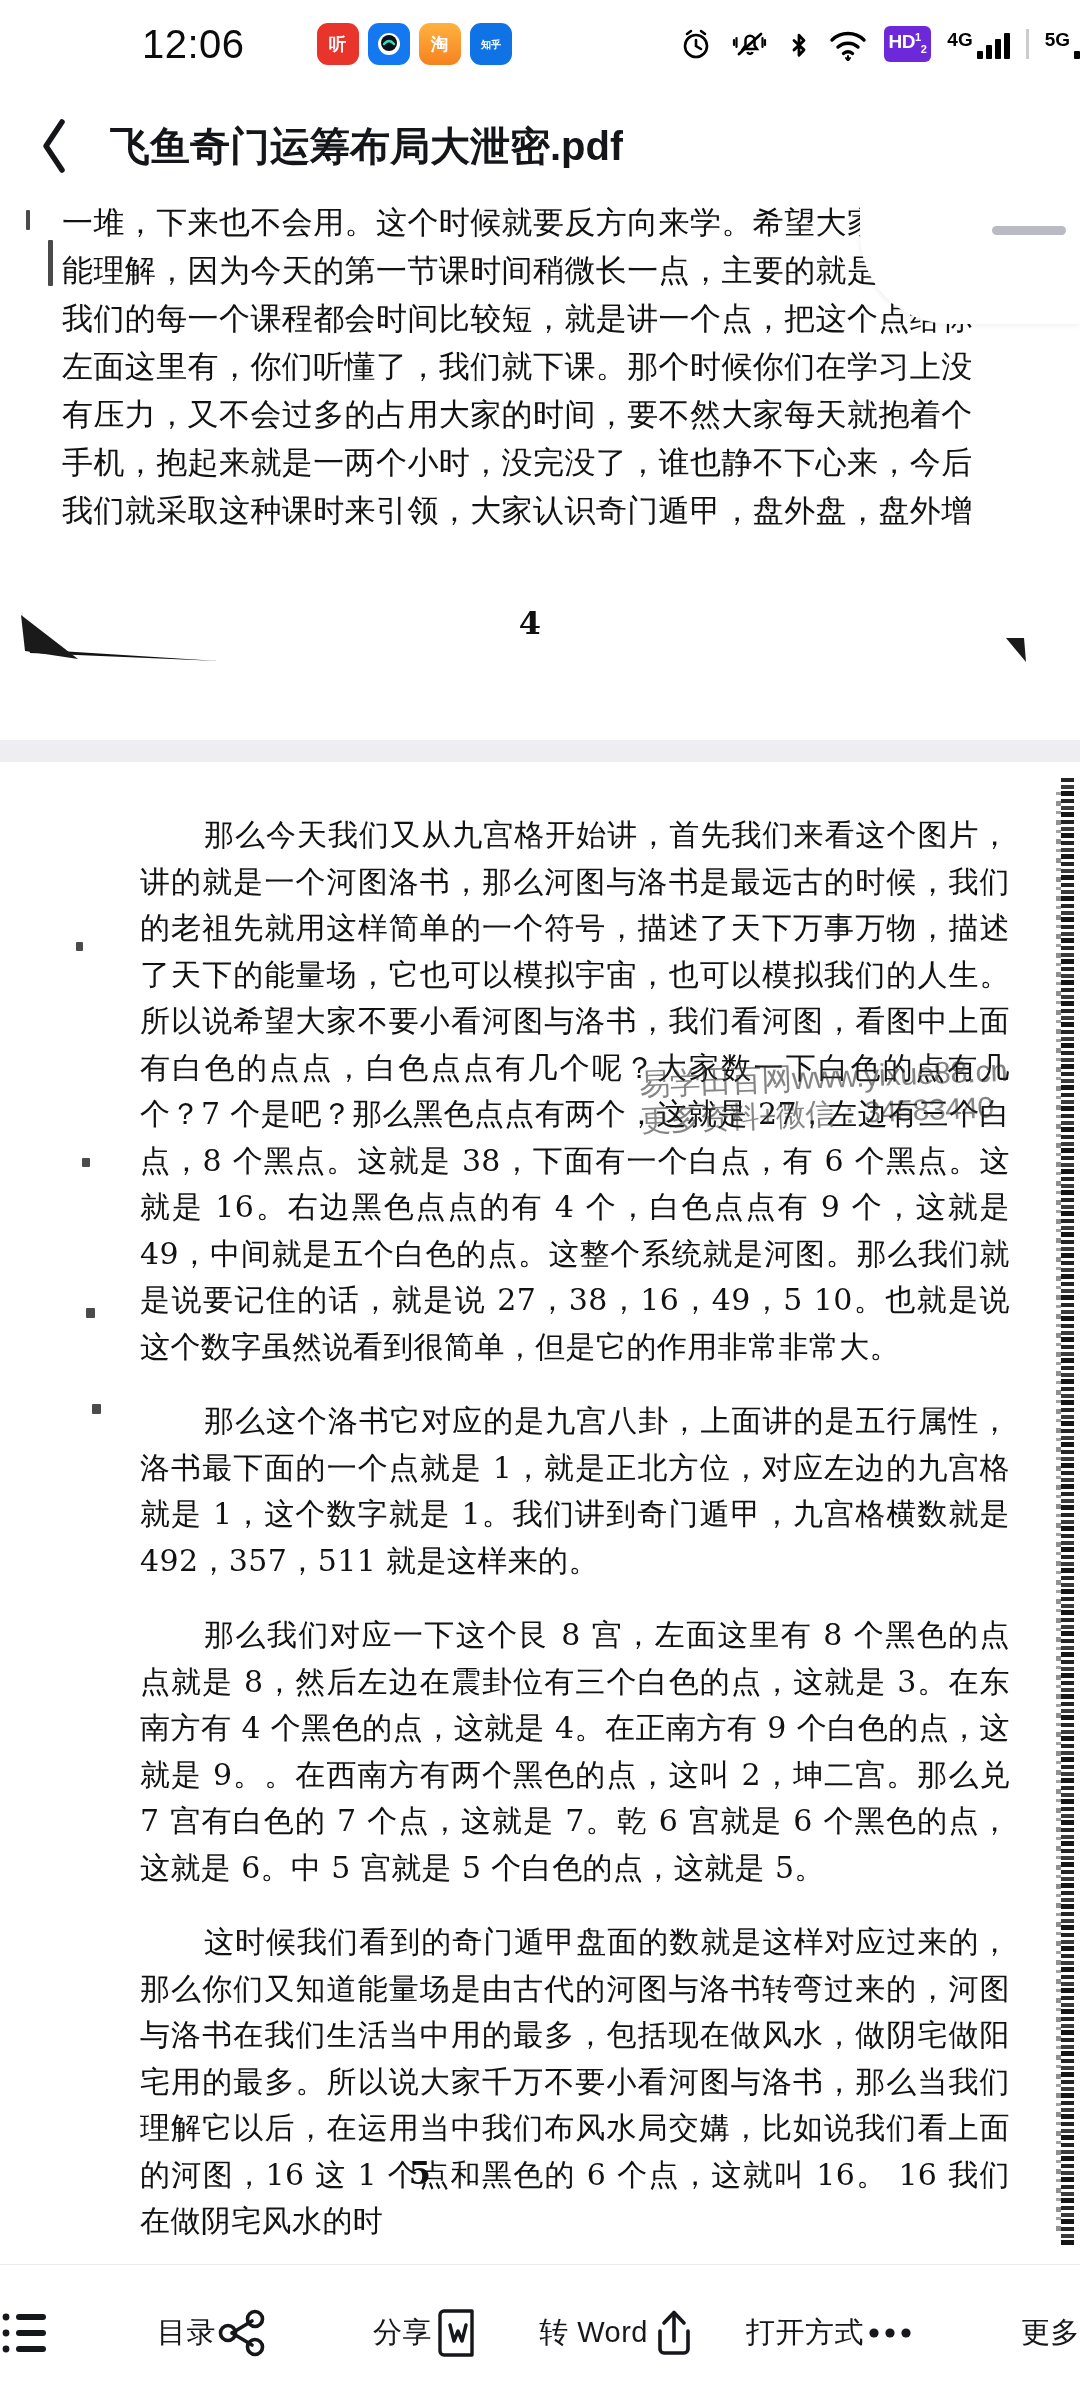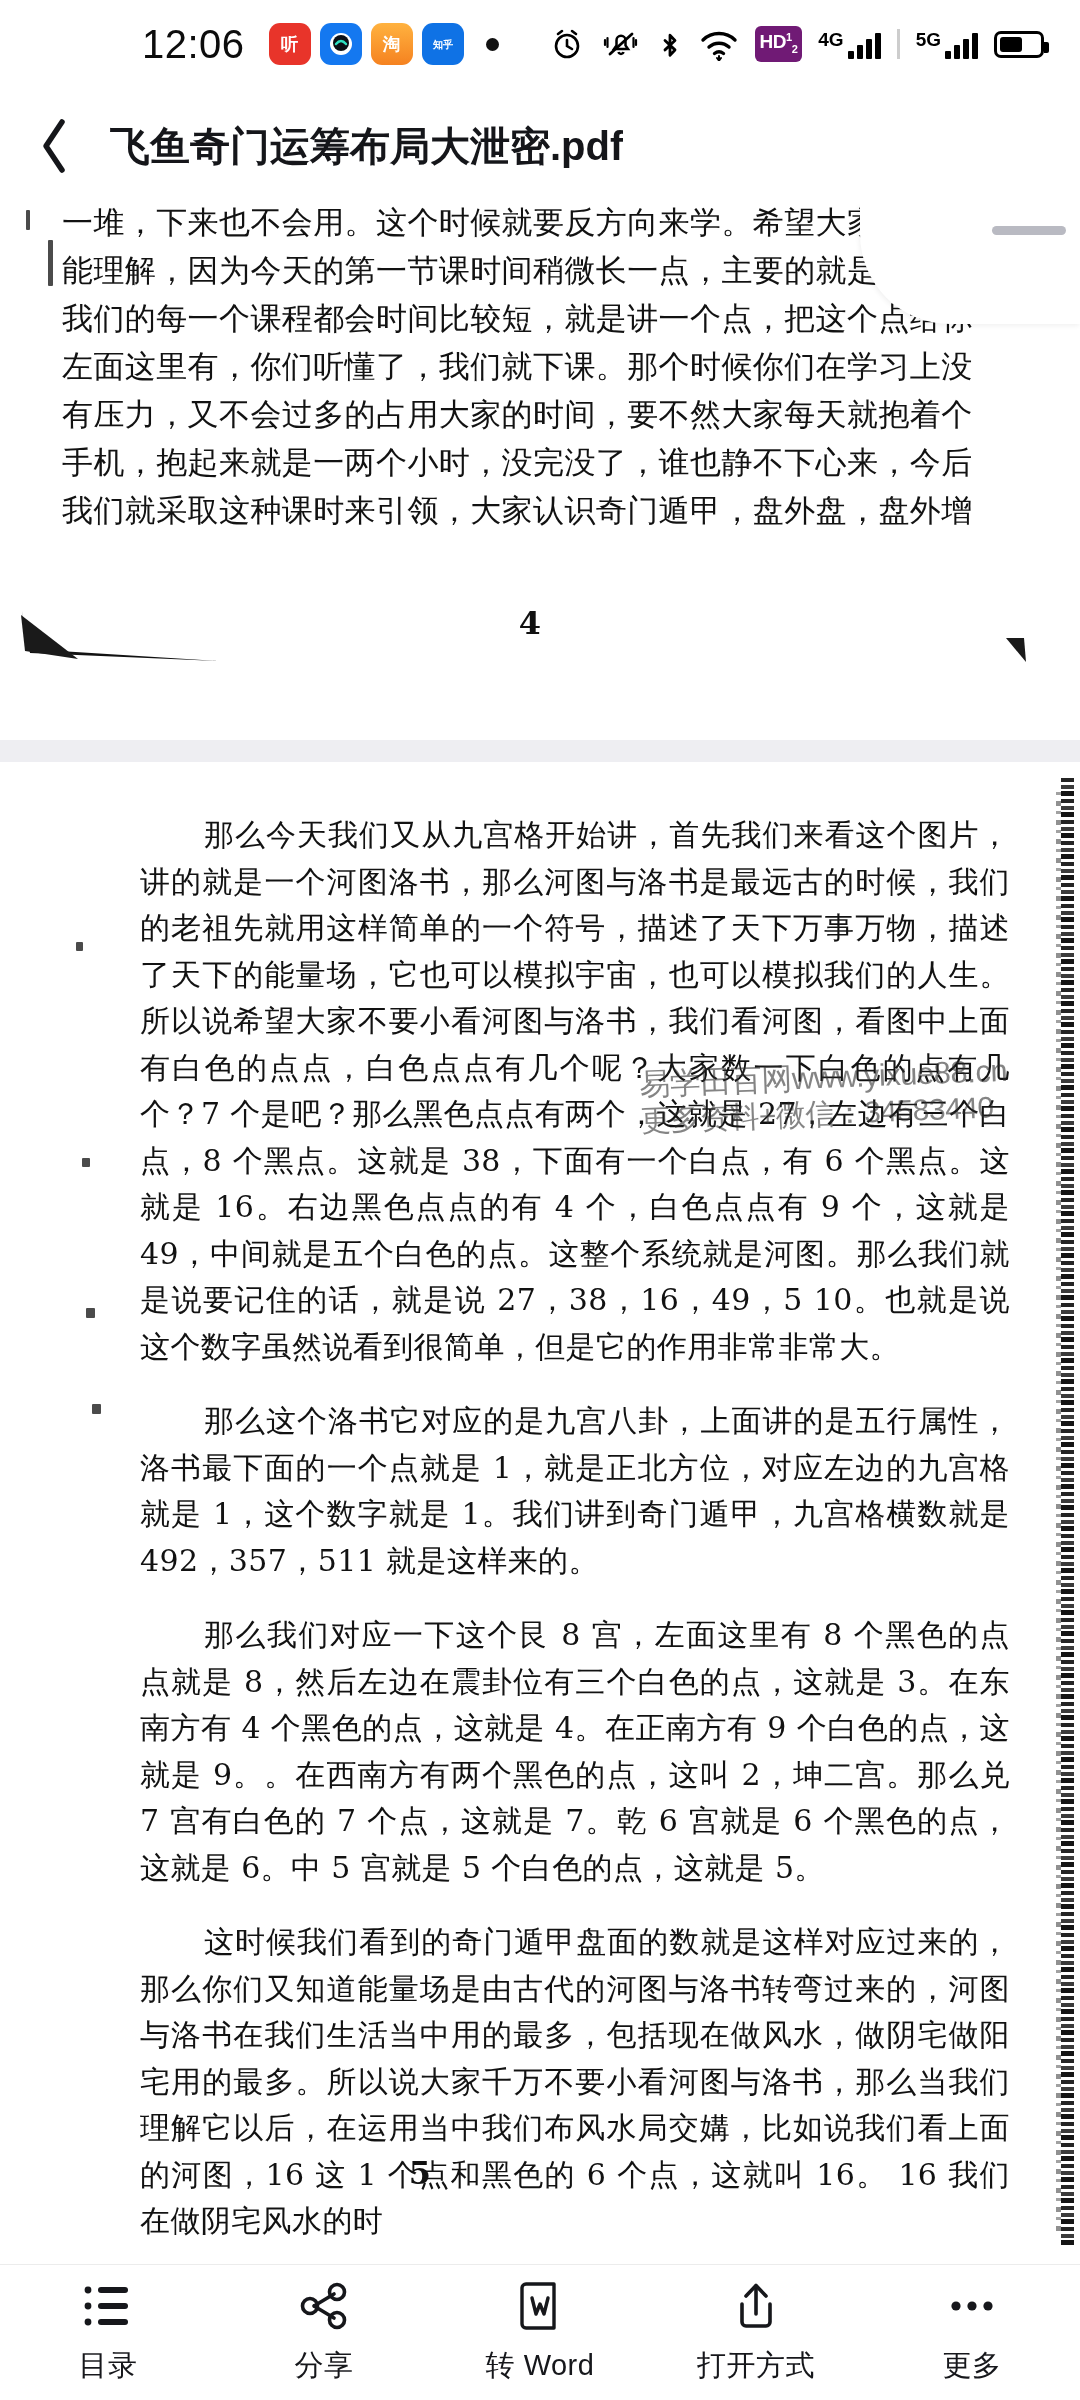--- a/index.html
+++ b/index.html
@@ -8,38 +8,38 @@
     background:#ffffff;
     font-family:"Liberation Sans","DejaVu Sans",sans-serif;
     overflow:hidden;
   }
   #app { position:relative; width:1080px; height:2400px; background:#fff; }
 
   
   .statusbar{
     position:absolute; top:0; left:0; width:1080px; height:88px;
     display:flex; align-items:center; padding:0 32px;
-    background:#ffffff; color:#000;
+    background:#ffffff; color:#000;gap:48px;
   }
   .sb-clock{ font-size:40px; font-weight:500; letter-spacing:0.5px; margin-left:110px; color:#0c0c0c;}
   .sb-appicons{ display:flex; align-items:center; gap:9px; margin-left:24px; }
   .appicon{ width:42px; height:42px; border-radius:11px; display:flex;
     align-items:center; justify-content:center; font-size:19px; font-weight:700;
     color:#fff; line-height:1; overflow:hidden; position:relative;}
   .ai-ting{ background:#e8342a; }
   .ai-blue{ background:#1478f0; }
   .ai-tao{ background:linear-gradient(#ffb23f,#f58220); }
   .ai-zhihu{ background:#0f72e5; font-size:11px; }
   .appicon span{ display:block; transform:scale(.92); }
   .sb-dot{ width:13px; height:13px; border-radius:50%; background:#111; margin-left:22px; }
   .sb-spacer{ flex:1; }
   .sb-right{ display:flex; align-items:center; gap:16px; padding-right:4px;}
   .ico{ display:block; }
   .hdbox{
-    background:#701a75; color:#fff; border-radius:6px; font-size:19px; font-weight:700;
+    background:#6d28d9; color:#fff; border-radius:6px; font-size:19px; font-weight:700;
     padding:6px 5px; line-height:1.05; letter-spacing:-0.5px; position:relative;
   }
   .hdbox sup{ font-size:11px; vertical-align:super;}
   .hdbox sub{ font-size:11px; vertical-align:sub;}
   .sig{ display:flex; align-items:flex-end; gap:3px; }
   .sig i{ display:block; width:6px; background:#000; border-radius:1px;}
   .sig i:nth-child(1){height:8px;}
   .sig i:nth-child(2){height:14px;}
   .sig i:nth-child(3){height:20px;}
   .sig i:nth-child(4){height:26px;}
@@ -161,22 +161,22 @@
   .wm1{ font-size:31px; font-weight:500; white-space:nowrap;}
   .wm2{ font-size:30px; font-weight:500; white-space:nowrap;}
 
   
   .toolbar{
     position:absolute; left:0; bottom:0; width:1080px; height:136px;
     background:#fff; display:flex; align-items:center;
     border-top:1px solid #ececec;
   }
   .tb-item{
-    flex:1; height:136px; display:flex; flex-direction:column;
-    align-items:center; justify-content:center; gap:14px;
+    flex:1; height:136px; display:flex; flex-direction:row;
+    align-items:center; justify-content:space-between; gap:14px;
   }
   .tb-icon{ height:52px; display:flex; align-items:center; justify-content:center; }
   .tb-label{ font-size:29px; color:#16171b; letter-spacing:0.5px; }
 </style>
 </head>
 <body>
 
 <div id="app">
 
   <div class="statusbar">

